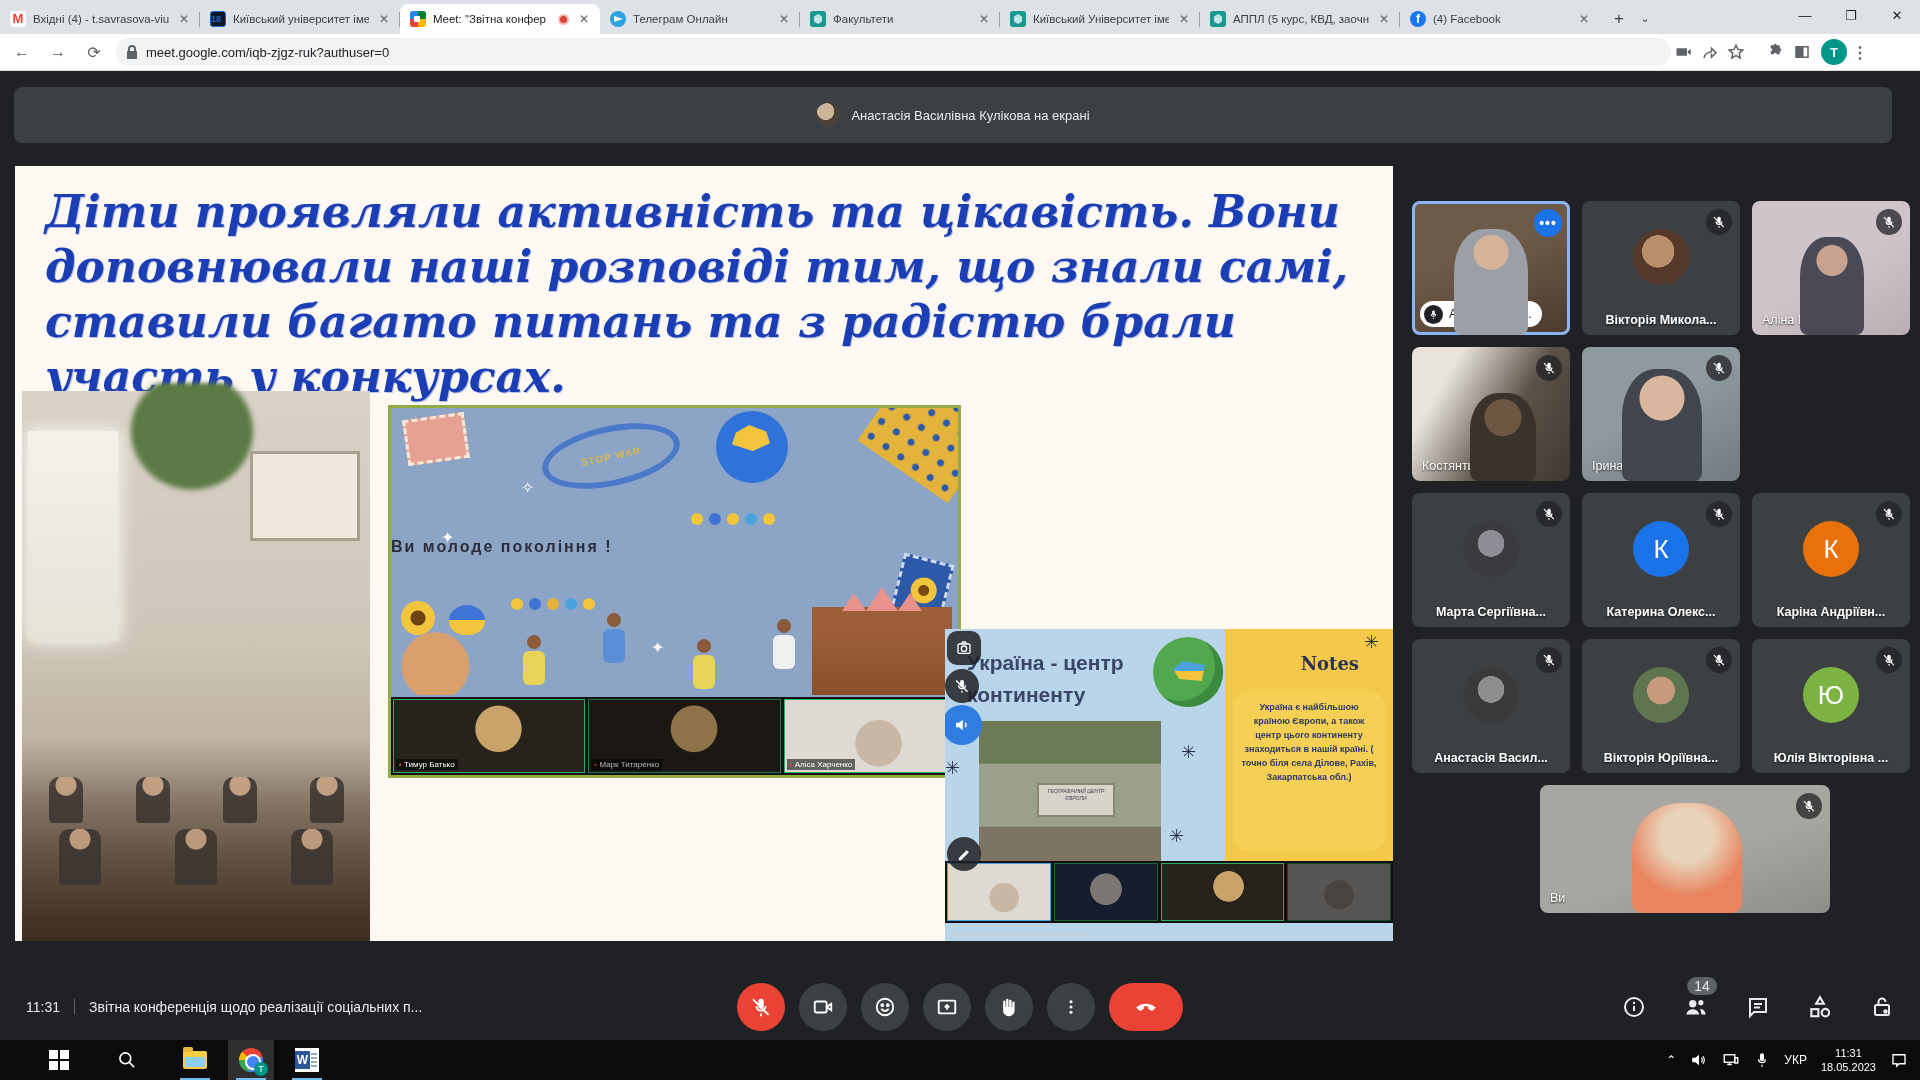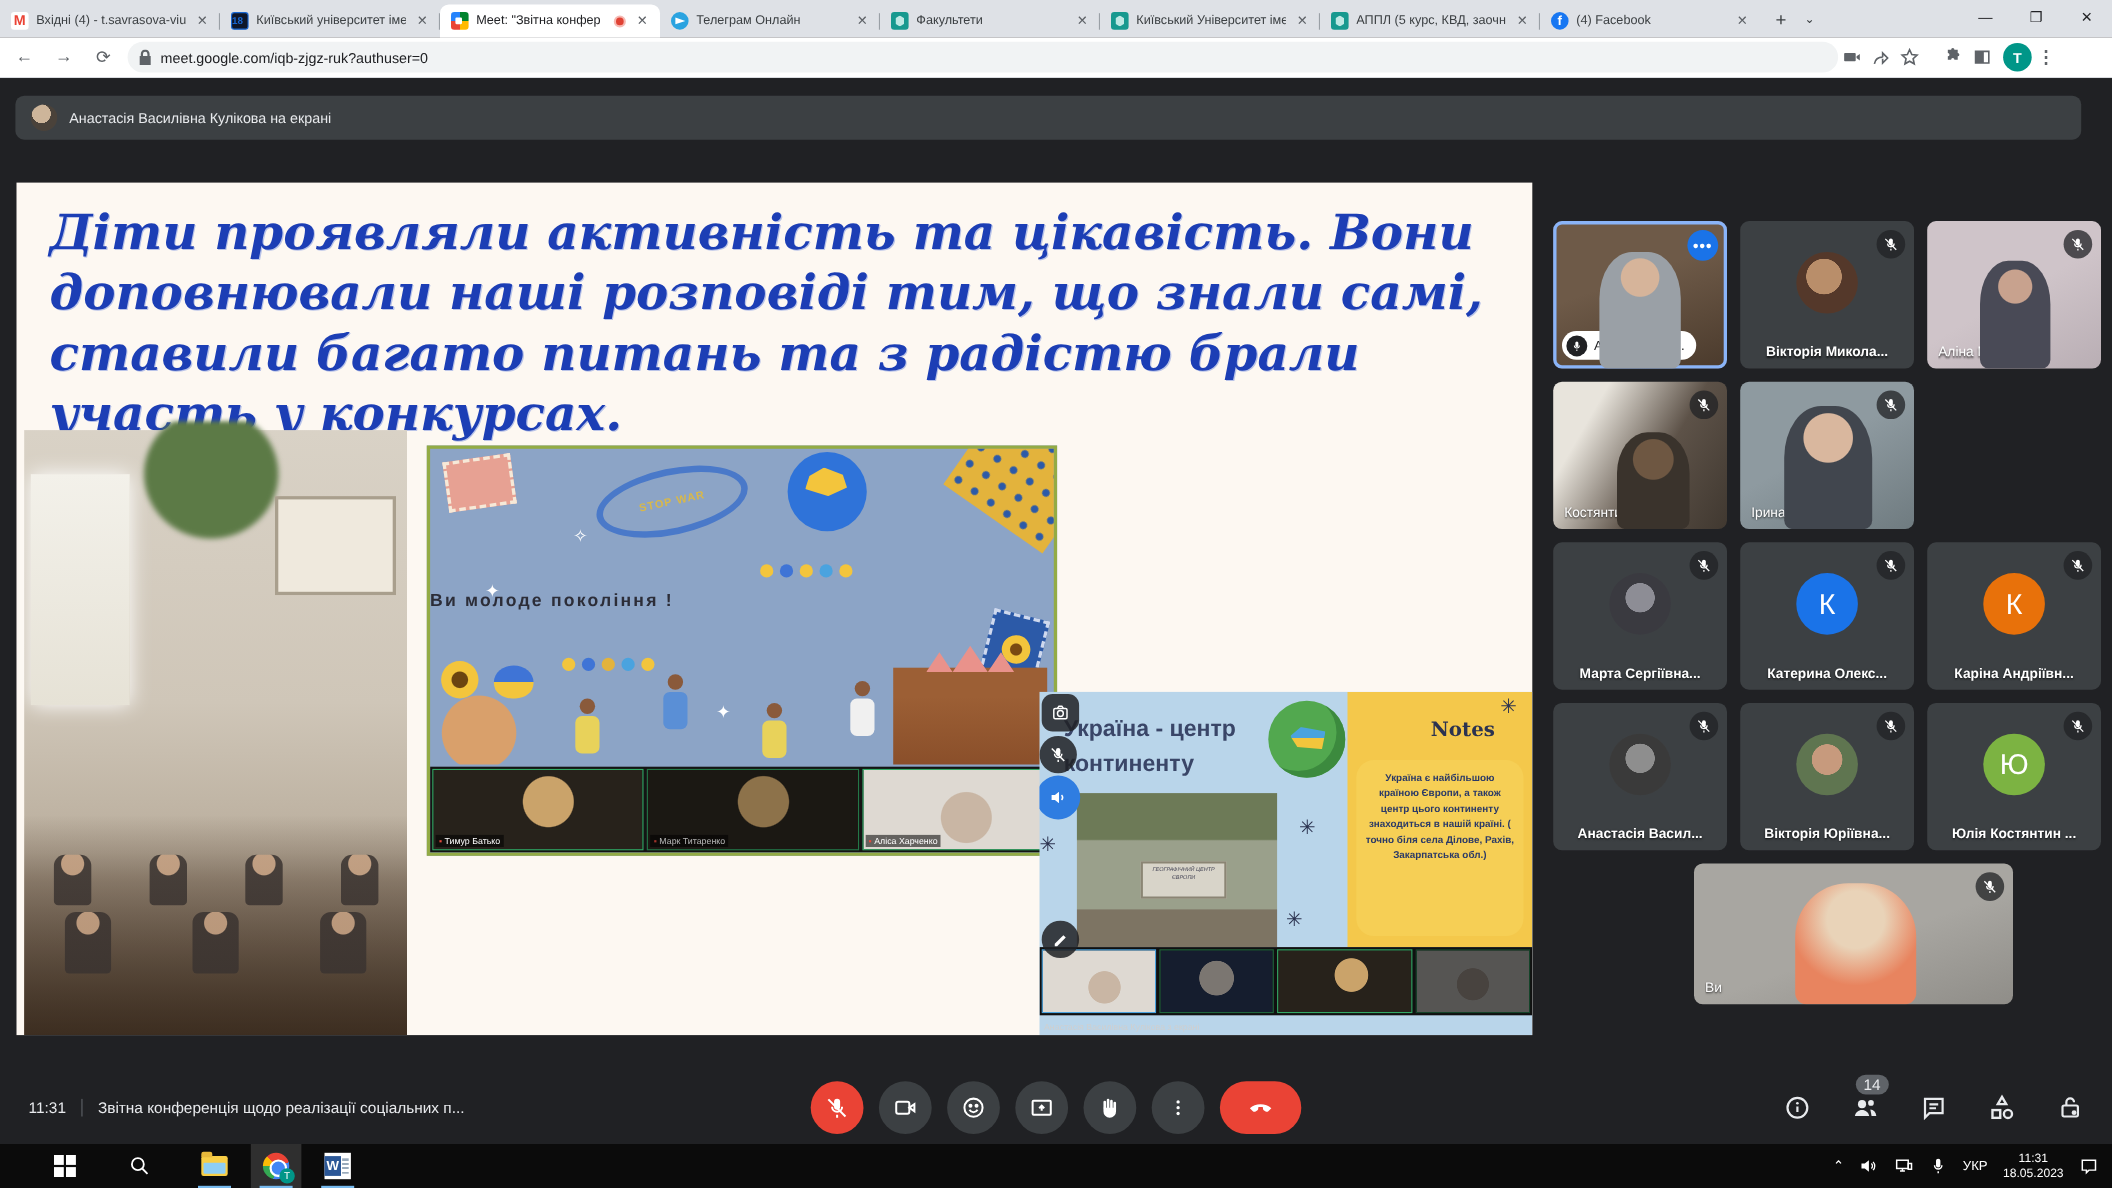--- a/index.html
+++ b/index.html
@@ -41,22 +41,22 @@
     display:flex; align-items:center; justify-content:center; }
   .omnibox { margin-left:8px; width:1555px; height:28px; background:#f1f3f4; border-radius:14px;
     display:flex; align-items:center; padding:0 10px; gap:8px; }
   .omnibox .url { font-size:13px; color:#202124; flex:1; }
   .tool-ic { width:26px; height:26px; display:flex; align-items:center; justify-content:center; color:#5f6368; flex:none; }
   .avatar-t { width:26px; height:26px; border-radius:50%; background:#009688; color:#fff; font-size:13px;
     font-weight:bold; display:flex; align-items:center; justify-content:center; margin-left:6px; }
 
   
   .meet { position:absolute; top:71px; left:0; width:1920px; height:969px; background:#202124; }
-  .banner { position:absolute; left:14px; top:16px; width:1878px; height:40px; background:#3c4043;
-    border-radius:8px; display:flex; align-items:center; gap:11px; padding:0 14px; }
+  .banner { position:absolute; left:14px; top:16px; width:1878px; height:56px; background:#3c4043;
+    border-radius:8px; display:flex; align-items:center; gap:11px; padding:0 14px;justify-content:center; }
   .banner .bavatar { width:24px; height:24px; border-radius:50%;
     background:radial-gradient(circle at 40% 35%, #cdb59a 0 40%, #4a423a 41% 100%); }
   .banner .btext { color:#e8eaed; font-size:13px; }
 
   
   .slide { position:absolute; left:15px; top:95px; width:1378px; height:775px; background:#fdf8f2; overflow:hidden; }
   .slide-title { position:absolute; left:30px; right:30px; top:18px; 
     font-family:"DejaVu Serif", serif; font-style:italic; font-weight:bold;
     font-size:44px; line-height:1.25; color:#1c3eb5; text-shadow:1px 1px 0 #b9c3e8; }
 
@@ -575,21 +575,21 @@
   </div>
   <div class="ptile" style="left:1752px;top:568px">
     <div class="mute">
         <svg width="14" height="14" viewBox="0 0 24 24" fill="#fff">
           <rect x="9" y="3" width="6" height="11" rx="3"></rect>
           <path d="M6 11a6 6 0 0 0 12 0h-2a4 4 0 0 1-8 0zM11 19h2v3h-2z"></path>
           <path d="M4 3l17 17-1.4 1.4L2.6 4.4z"></path>
         </svg>
       </div>
     <div class="circ" style="background:#7cb342">Ю</div>
-    <div class="name center">Юлія Костянтин ...</div>
+    <div class="name center">Юлія Вікторівна ...</div>
   </div>
 
   <div class="ptile vidbg5" style="left:1540px;top:714px;width:290px;height:128px">
     <div class="mute">
         <svg width="14" height="14" viewBox="0 0 24 24" fill="#fff">
           <rect x="9" y="3" width="6" height="11" rx="3"></rect>
           <path d="M6 11a6 6 0 0 0 12 0h-2a4 4 0 0 1-8 0zM11 19h2v3h-2z"></path>
           <path d="M4 3l17 17-1.4 1.4L2.6 4.4z"></path>
         </svg>
       </div>

